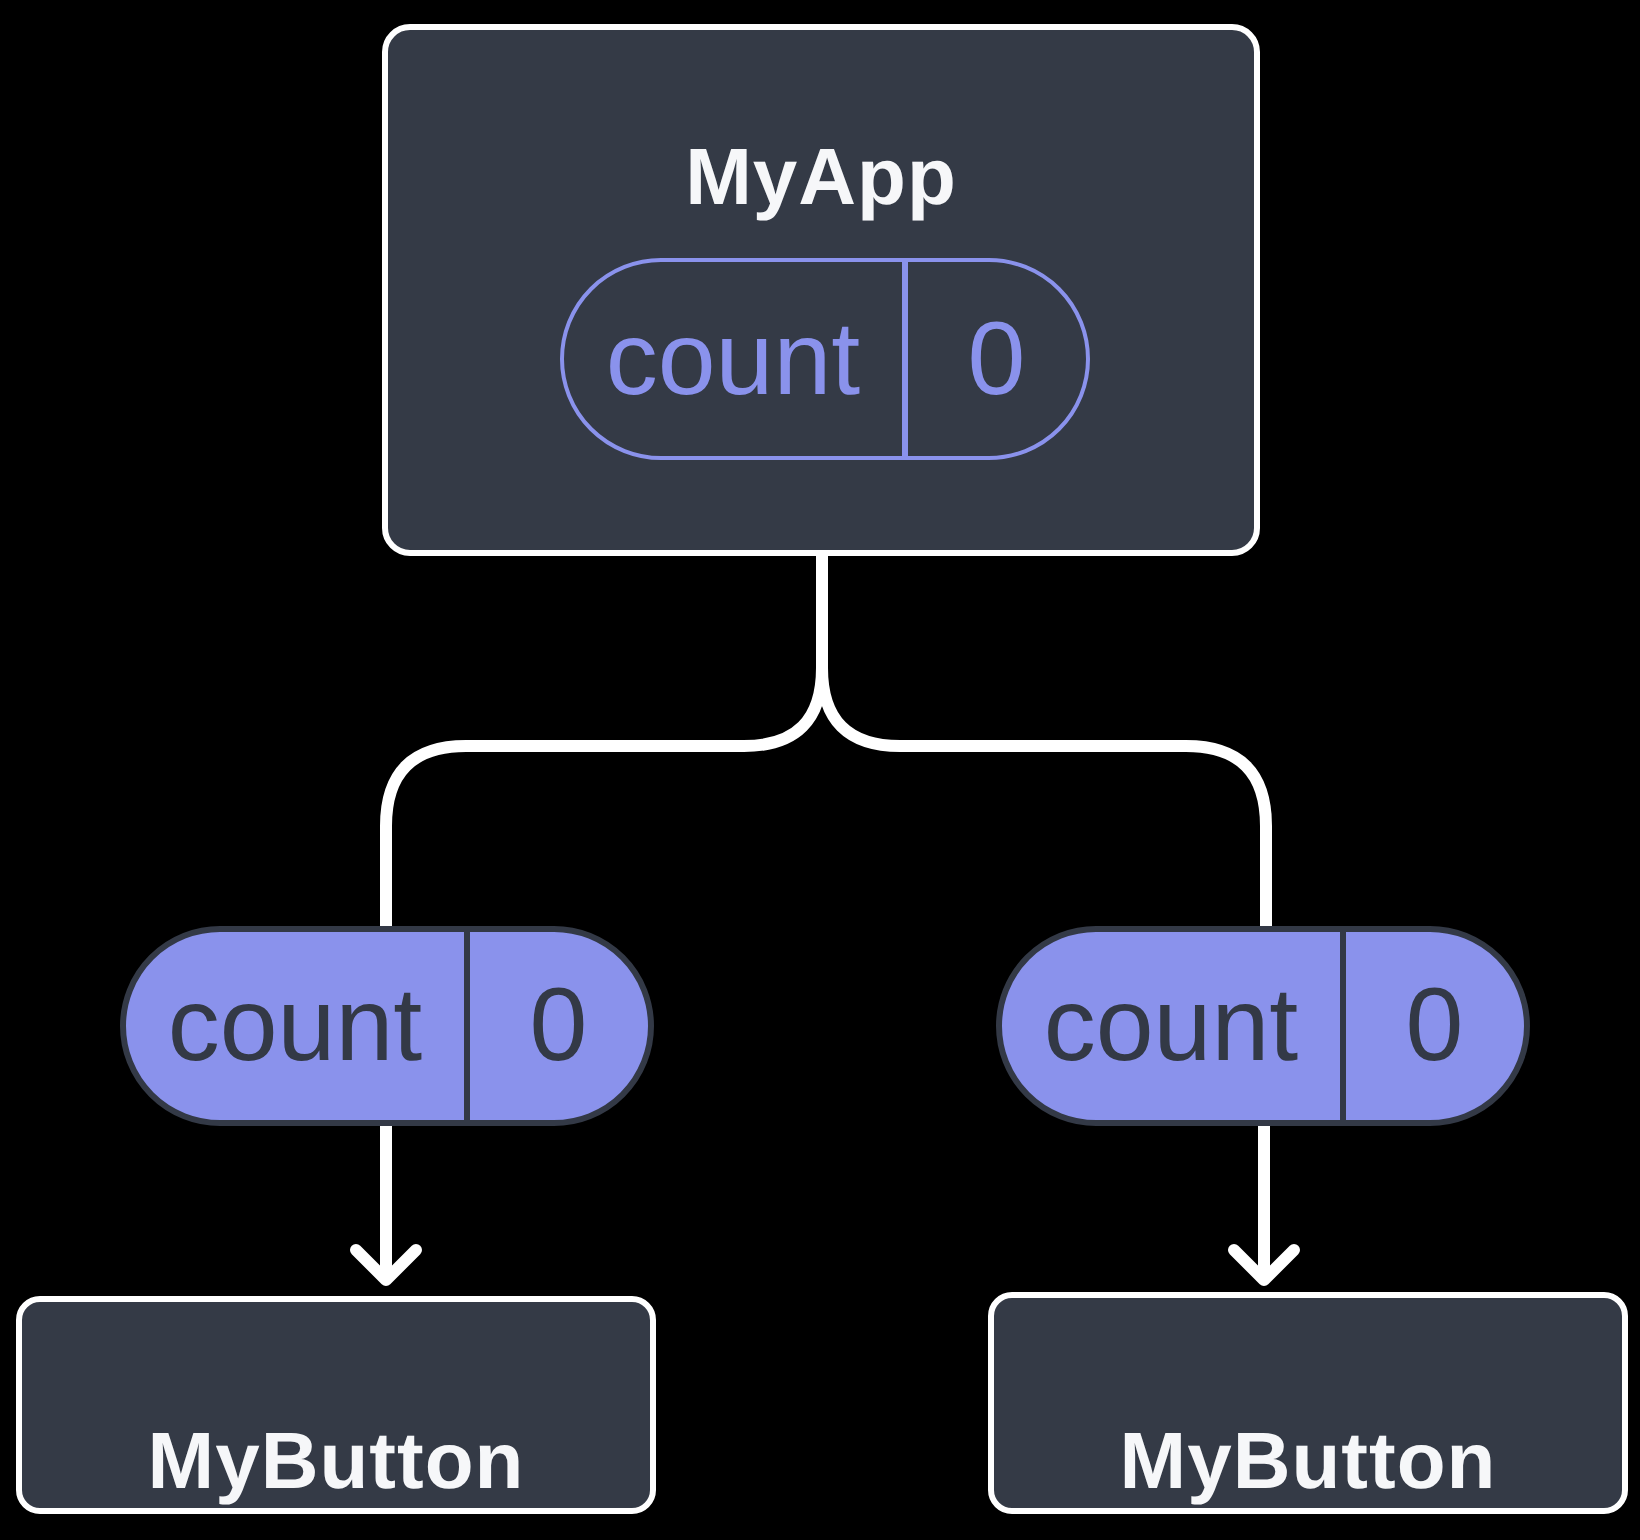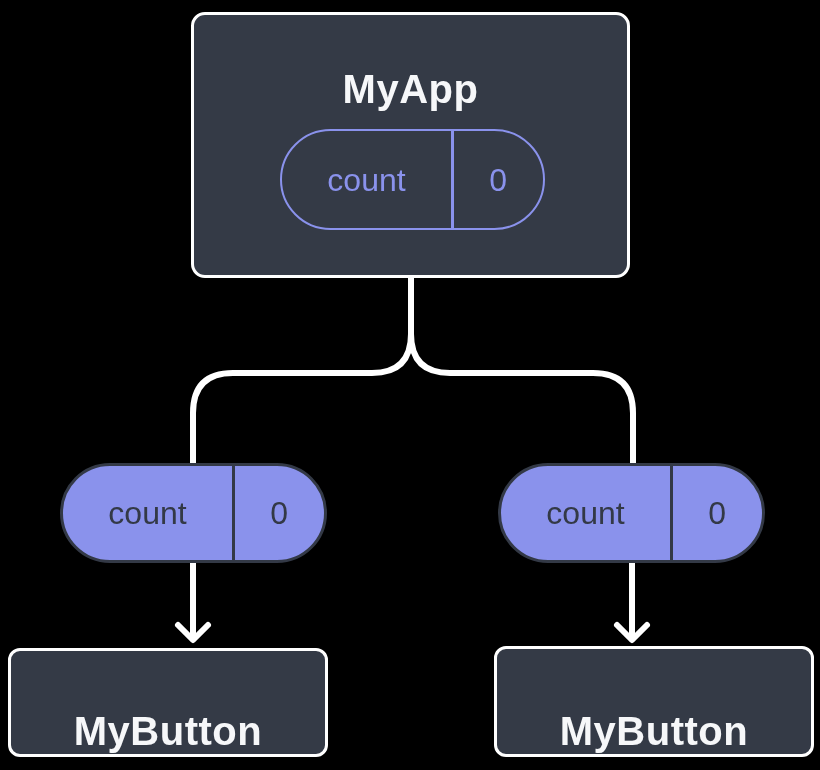--- a/index.html
+++ b/index.html
@@ -62,21 +62,21 @@
     display: flex;
     align-items: stretch;
     border-radius: 999px;
     overflow: hidden;
     z-index: 2;
   }
   .pill-cell {
     display: flex;
     align-items: center;
     justify-content: center;
-    font-size: 32px;
+    font-size: 52px;
     line-height: 1;
   }
   .pill-key { width: 169px; }
   .pill-val { flex: 1; }
   .pill-divider {
     width: 2.5px;
     align-self: stretch;
   }
   
   .pill-state {

